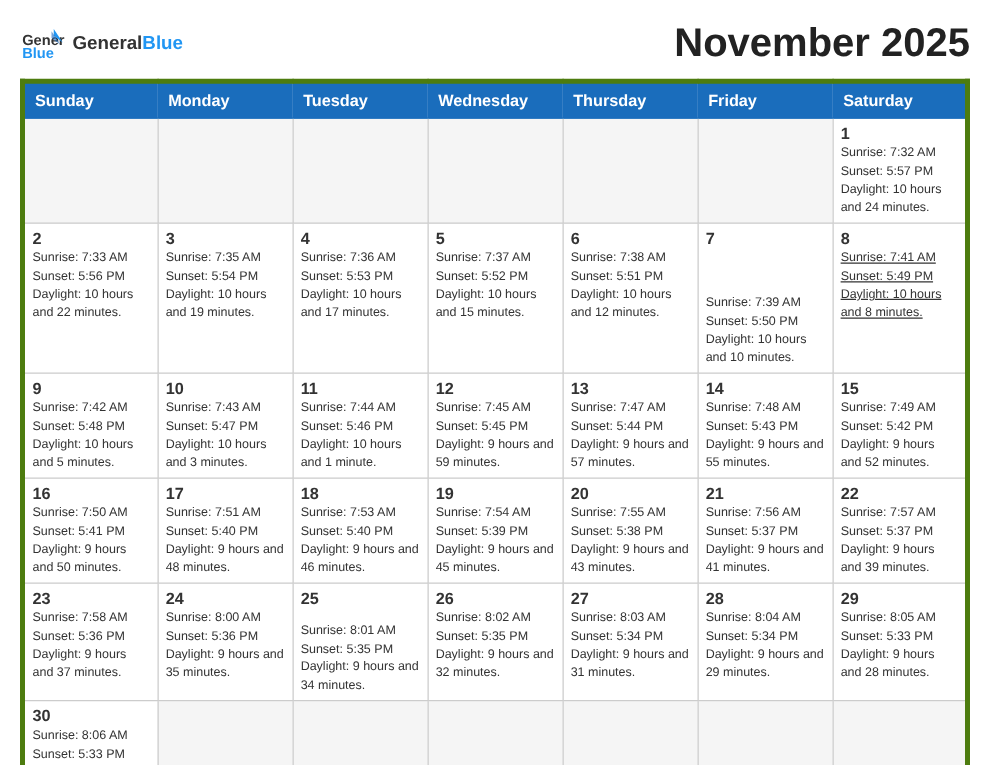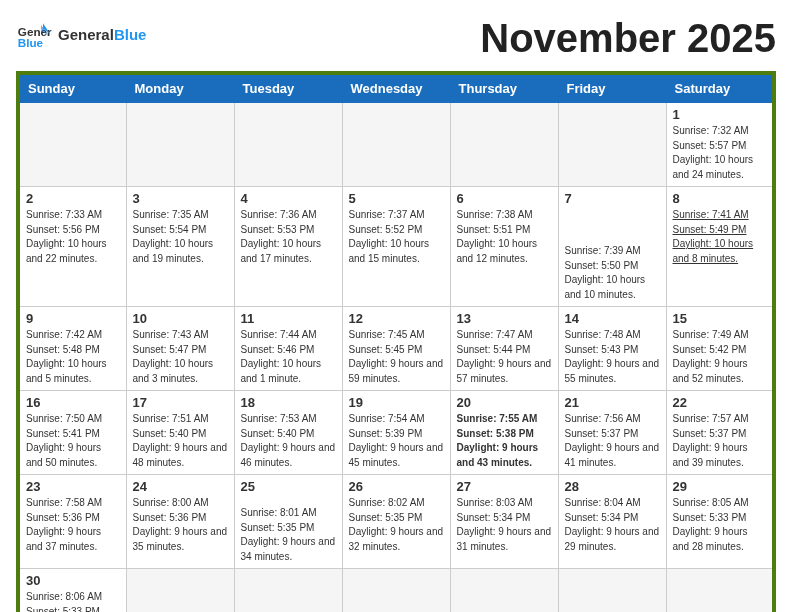--- a/index.html
+++ b/index.html
@@ -22,21 +22,21 @@
       gap: 6px;
     }
     .logo-icon {
       width: 36px;
       height: 36px;
     }
     .title-area {
       text-align: right;
     }
     .month-title {
-      font-size: 40px;
+      font-size: 32px;
       font-weight: bold;
       color: #222;
     }
     .location-title {
       font-size: 15px;
       color: #555;
     }
     .calendar {
       width: 100%;
       border-collapse: collapse;
@@ -234,21 +234,21 @@
 Daylight: 9 hours and 46 minutes.</div>
         </td>
         <td>
           <span class="day-number">19</span>
           <div class="day-info" style="white-space: pre-line;">Sunrise: 7:54 AM
 Sunset: 5:39 PM
 Daylight: 9 hours and 45 minutes.</div>
         </td>
         <td>
           <span class="day-number">20</span>
-          <div class="day-info" style="white-space: pre-line; font-weight: bold;">Sunrise: 7:55 AM
+          <div class="day-info" style="white-space: pre-line;">Sunrise: 7:55 AM
 Sunset: 5:38 PM
 Daylight: 9 hours and 43 minutes.</div>
         </td>
         <td>
           <span class="day-number">21</span>
           <div class="day-info" style="white-space: pre-line;">Sunrise: 7:56 AM
 Sunset: 5:37 PM
 Daylight: 9 hours and 41 minutes.</div>
         </td>
         <td>

